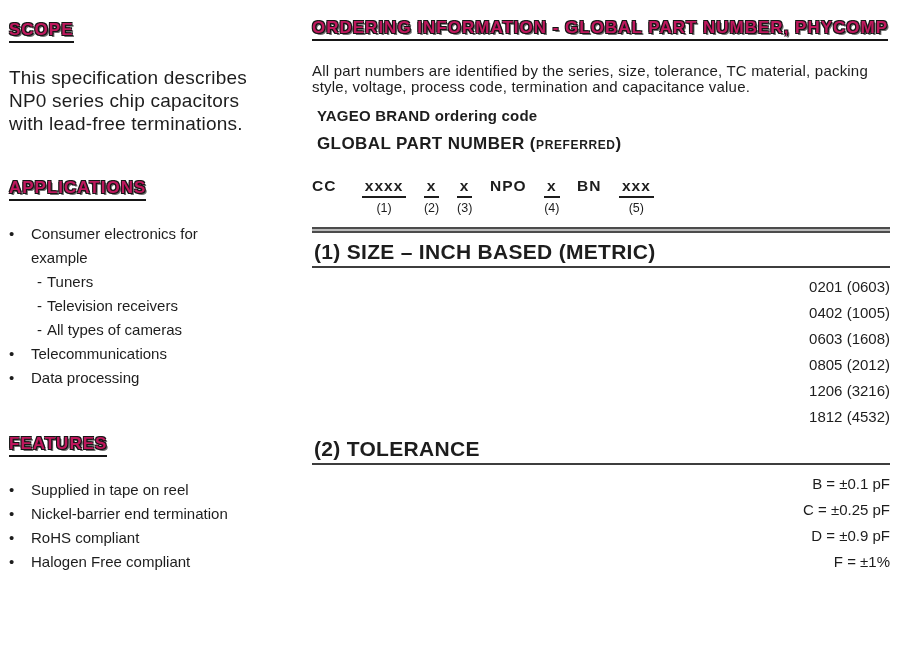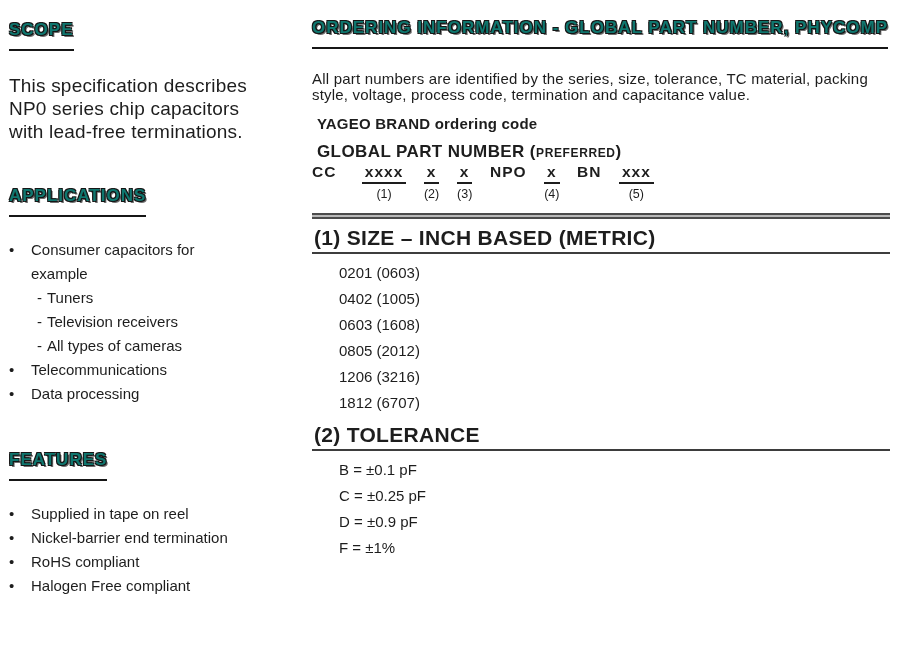--- a/index.html
+++ b/index.html
@@ -16,27 +16,27 @@
   .col-left  { position: absolute; left: 9px;  top: 6px; width: 296px; }
   .col-right { position: absolute; left: 312px; top: 4px; width: 578px; }
 
   
   .outline-title {
     display: inline-block;
     font-size: 17px;
     font-weight: bold;
     letter-spacing: 1px;
     line-height: 19px;
-    color: #0f766e;
+    color: #be185d;
     text-shadow:
       -1px -1px 0 #161616, 1px -1px 0 #161616,
       -1px  1px 0 #161616, 1px  1px 0 #161616,
        2px  2px 0 #6e6e6e;
     border-bottom: 2px solid #161616;
-    padding-bottom: 10px;
+    padding-bottom: 2px;
   }
   .title-line { margin-bottom: 5px; }
 
   .para {
     font-size: 19px;
     line-height: 23px;
     margin: 9px 0 0 0;
     letter-spacing: 0.2px;
   }
   .scope-para { max-width: 252px; }
@@ -48,21 +48,21 @@
   .bullet-glyph { width: 22px; flex: none; }
   .item-text { max-width: 218px; }
   .sub { display: flex; margin-left: 28px; line-height: 24px; }
   .sub-dash { width: 10px; flex: none; }
 
   .intro { font-size: 15px; line-height: 16px; margin: 8px 0 0 0; letter-spacing: 0.2px; }
   .brand-line { font-size: 15px; font-weight: bold; margin: 12px 0 0 5px; letter-spacing: 0.2px; }
   .gpn-line { font-size: 17px; font-weight: bold; margin: 10px 0 0 5px; letter-spacing: 0.4px; }
   .gpn-line .sc { font-variant: small-caps; letter-spacing: 0.6px; }
 
-  .pn-row { margin-top: 0; white-space: nowrap; }
+  .pn-row { margin-top: 22px; white-space: nowrap; }
   .pn-seg { display: inline-flex; flex-direction: column; align-items: center; margin-right: 13px; vertical-align: top; }
   .pn-seg.wide-gap { margin-right: 21px; }
   .pn-text { font-weight: bold; font-size: 15.5px; line-height: 19px; letter-spacing: 1px; }
   .pn-underline { border-bottom: 2px solid #1d1d1d; padding: 0 3px 1px 3px; }
   .pn-note { font-size: 12.5px; line-height: 16px; margin-top: 2px; min-height: 16px; }
 
   .thick-rule {
     margin-top: 11px;
     height: 6px;
     background: #b9b9b9;
@@ -71,39 +71,39 @@
   }
   .sec-heading {
     font-size: 21px;
     font-weight: bold;
     letter-spacing: 0.3px;
     line-height: 20px;
     margin: 9px 0 0 2px;
   }
   .thin-rule { border: none; border-top: 2px solid #3d3d3d; margin: 4px 0 0 0; }
   .plain-list { list-style: none; margin: 6px 0 0 0; padding: 0 0 0 27px; font-size: 15px; }
-  .plain-list li { line-height: 26px; }
+  .plain-list li { line-height: 26px; text-align: right; }
   .tol-sec { margin-top: 1px; }
 </style>
 </head>
 <body>
 
 <div class="col-left">
 
   <section>
     <h2 class="outline-title">SCOPE</h2>
     <p class="para scope-para">This specification describes NP0 series chip capacitors with lead-free terminations.</p>
   </section>
 
   <section class="section-gap">
     <h2 class="outline-title">APPLICATIONS</h2>
     <ul class="blist">
       <li class="main">
         <span class="bullet-glyph">•</span>
-        <span class="item-text">Consumer capacitors for example</span>
+        <span class="item-text">Consumer electronics for example</span>
       </li>
       <li>
         <div class="sub">
           <span class="sub-dash">-</span>
           <span>Tuners</span>
         </div>
         <div class="sub">
           <span class="sub-dash">-</span>
           <span>Television receivers</span>
         </div>
@@ -203,21 +203,21 @@
 
   <section>
     <h3 class="sec-heading">(1) SIZE – INCH BASED (METRIC)</h3>
     <hr class="thin-rule">
     <ul class="plain-list">
       <li>0201 (0603)</li>
       <li>0402 (1005)</li>
       <li>0603 (1608)</li>
       <li>0805 (2012)</li>
       <li>1206 (3216)</li>
-      <li>1812 (6707)</li>
+      <li>1812 (4532)</li>
     </ul>
   </section>
 
   <section class="tol-sec">
     <h3 class="sec-heading">(2) TOLERANCE</h3>
     <hr class="thin-rule">
     <ul class="plain-list">
       <li>B = ±0.1 pF</li>
       <li>C = ±0.25 pF</li>
       <li>D = ±0.9 pF</li>

